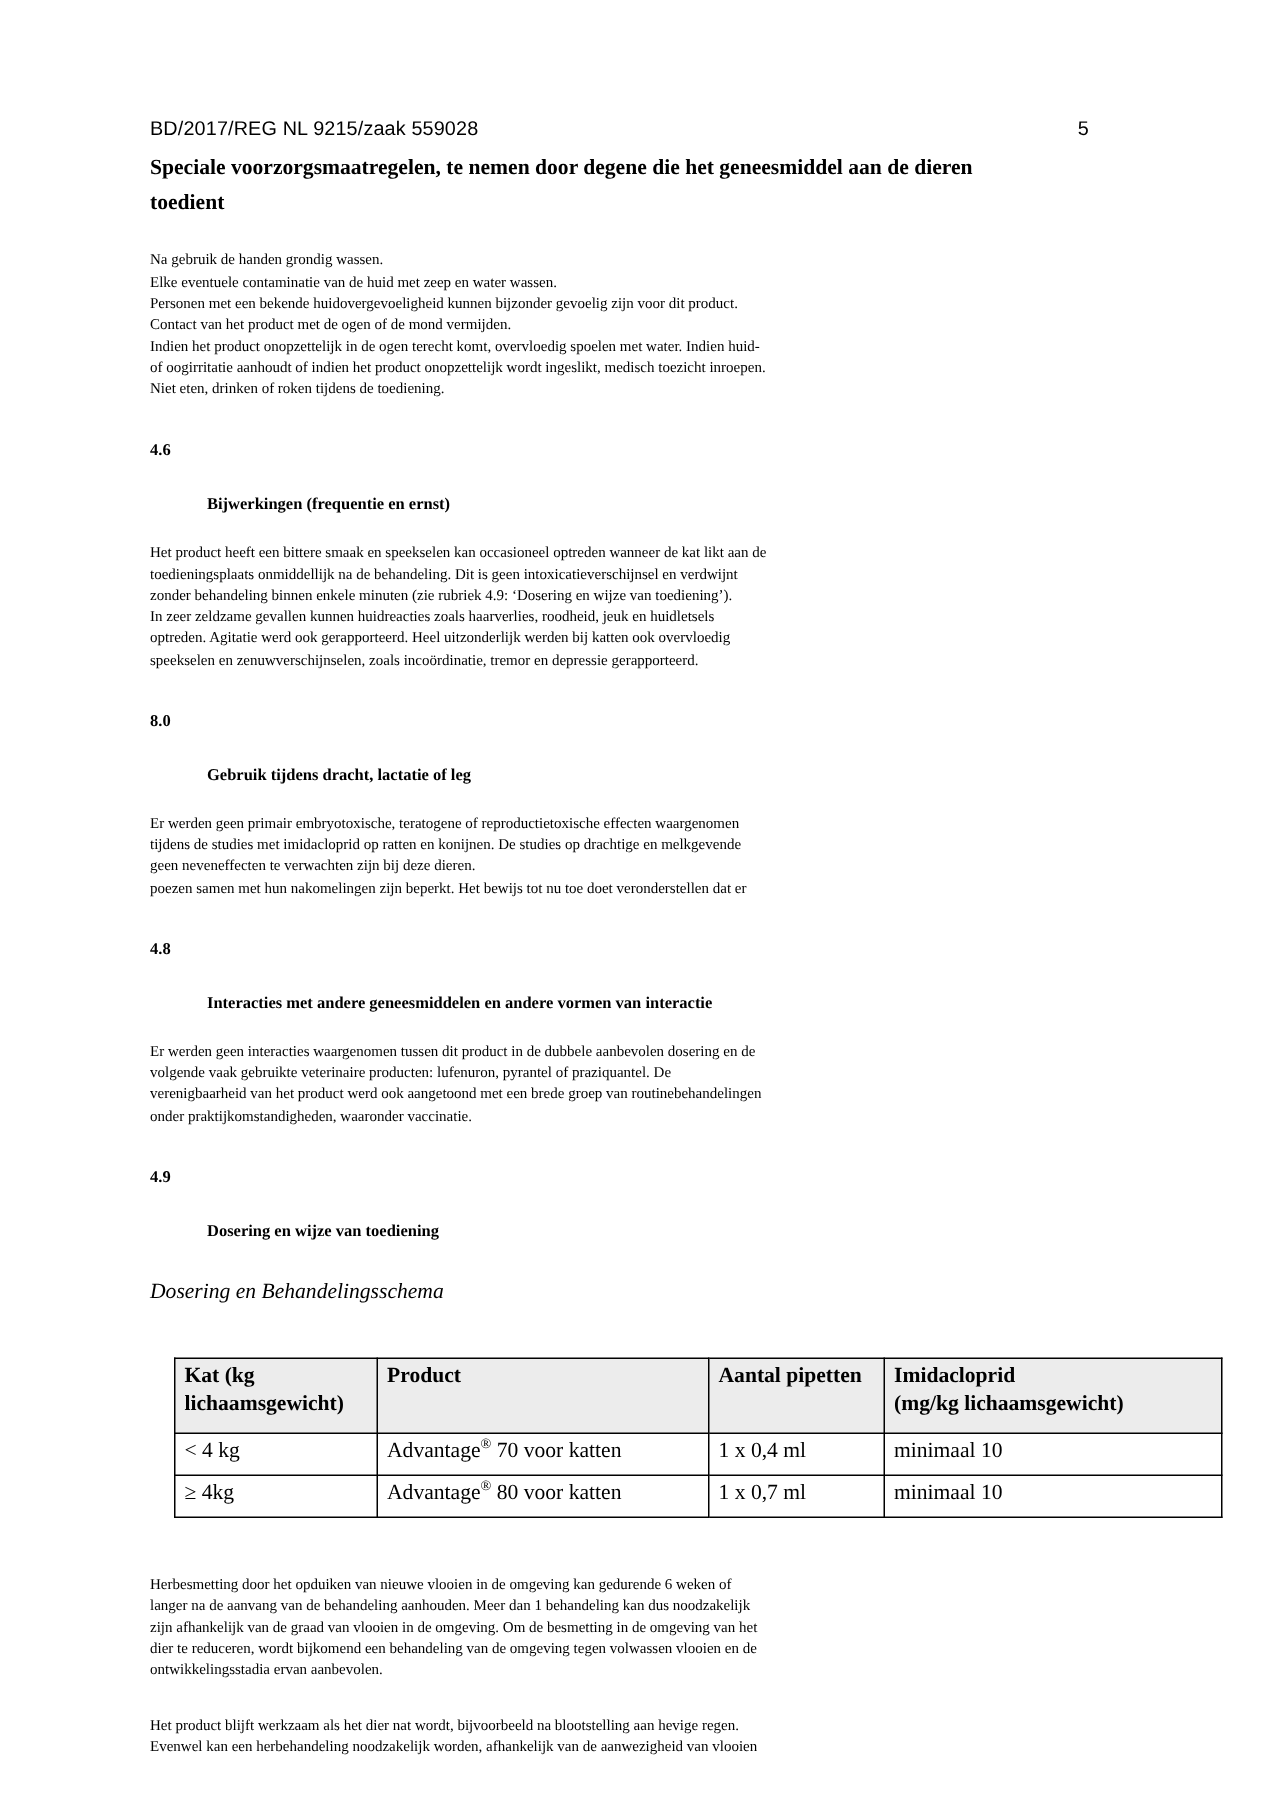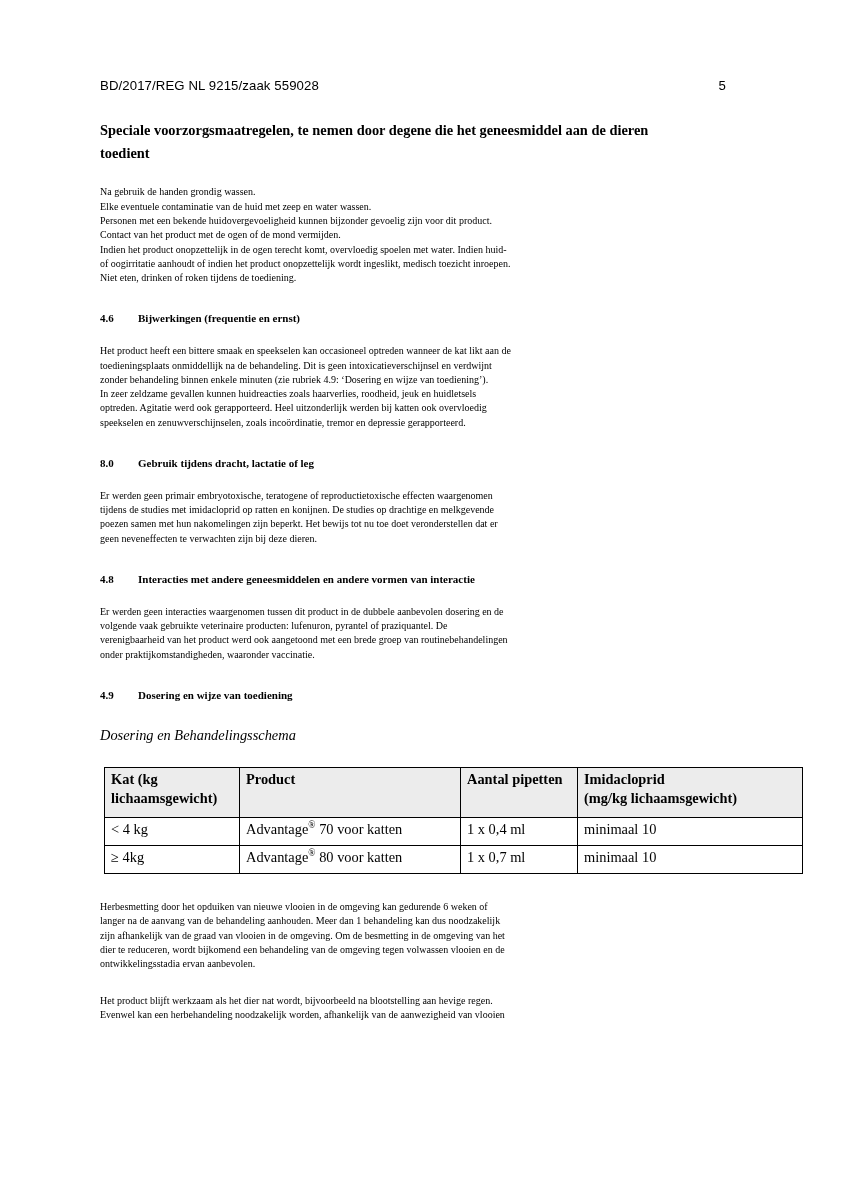--- a/index.html
+++ b/index.html
@@ -25,21 +25,21 @@
   }
 
   
   .doc-header {
     display: flex;
     align-items: baseline;
     justify-content: space-between;
     font-family: "Liberation Sans", "DejaVu Sans", sans-serif;
     font-size: 13.2px;
     letter-spacing: 0.1px;
-    margin-bottom: 28px;
+    margin-bottom: 10px;
   }
   .doc-header .ref { white-space: nowrap; }
   .doc-header .pageno {
     font-family: "Liberation Sans", "DejaVu Sans", sans-serif;
     font-size: 13.2px;
     padding-right: 18px;
   }
 
   
   .block-heading {
@@ -52,42 +52,42 @@
   }
   .section-heading {
     font-weight: bold;
     font-size: 11px;
     line-height: 1.35;
     margin: 0;
     display: flex;
     gap: 12px;
   }
   .section-heading .num { width: 26px; flex: none; }
-  .section-heading .ttl { flex: 1; }
+  .section-heading .ttl { flex: 1; margin-top: 36px; }
 
   .italic-caption {
     font-style: italic;
     font-size: 14.4px;
     line-height: 1.4;
     margin: 0;
   }
   .lines span.ln {
     display: block;
     font-size: 10px;
     line-height: 1.43;
   }
   .gap-md  { height: 18px; }
   .gap-lg  { height: 22px; }
   .gap-xl  { height: 26px; }
 
   
   table.dose-table {
     border-collapse: collapse;
     width: 646px;
-    margin: 4px;
+    margin: 16px;
     table-layout: fixed;
     border: 1.6px solid #000;
   }
   table.dose-table th,
   table.dose-table td {
     border: 1px solid #000;
     padding: 2px 6px 3px 6px;
     font-size: 14.4px;
     line-height: 1.3;
     vertical-align: top;
@@ -153,22 +153,22 @@
   <div class="gap-xl"></div>
 
   <div class="section-heading">
     <span class="num">8.0</span>
     <span class="ttl">Gebruik tijdens dracht, lactatie of leg</span>
   </div>
   <div class="gap-md"></div>
   <div class="lines">
     <span class="ln">Er werden geen primair embryotoxische, teratogene of reproductietoxische effecten waargenomen</span>
     <span class="ln">tijdens de studies met imidacloprid op ratten en konijnen. De studies op drachtige en melkgevende</span>
+    <span class="ln">geen neveneffecten te verwachten zijn bij deze dieren.</span>
     <span class="ln">poezen samen met hun nakomelingen zijn beperkt. Het bewijs tot nu toe doet veronderstellen dat er</span>
-    <span class="ln">geen neveneffecten te verwachten zijn bij deze dieren.</span>
   </div>
 
   <div class="gap-xl"></div>
 
   <div class="section-heading">
     <span class="num">4.8</span>
     <span class="ttl">Interacties met andere geneesmiddelen en andere vormen van interactie</span>
   </div>
   <div class="gap-md"></div>
   <div class="lines">

